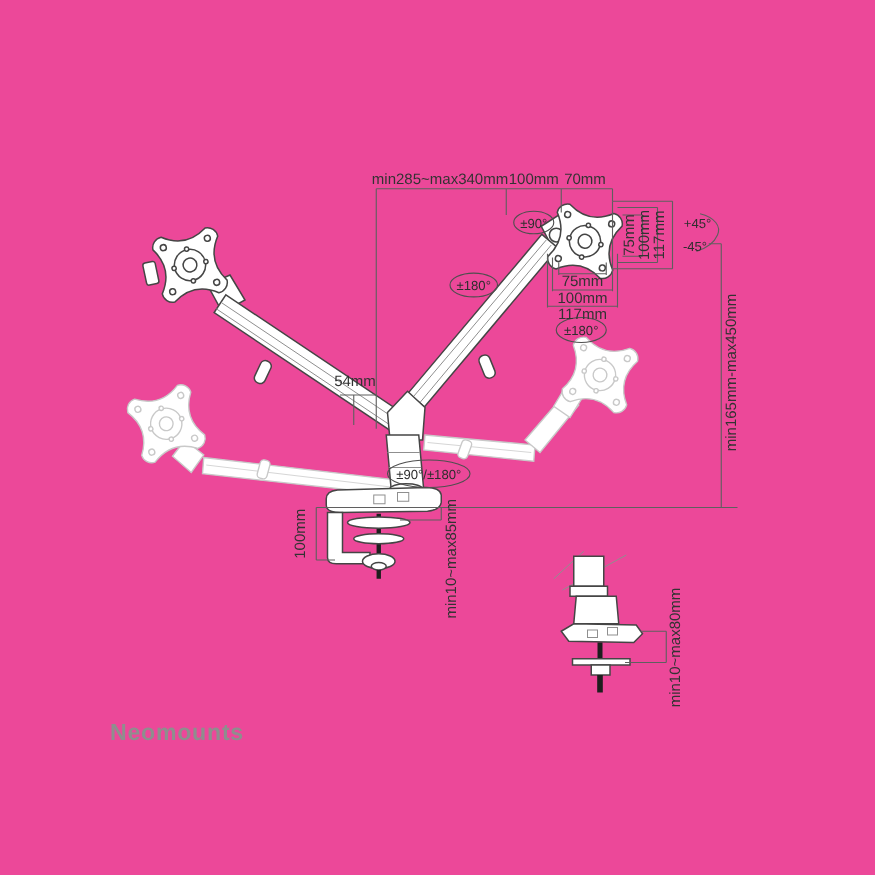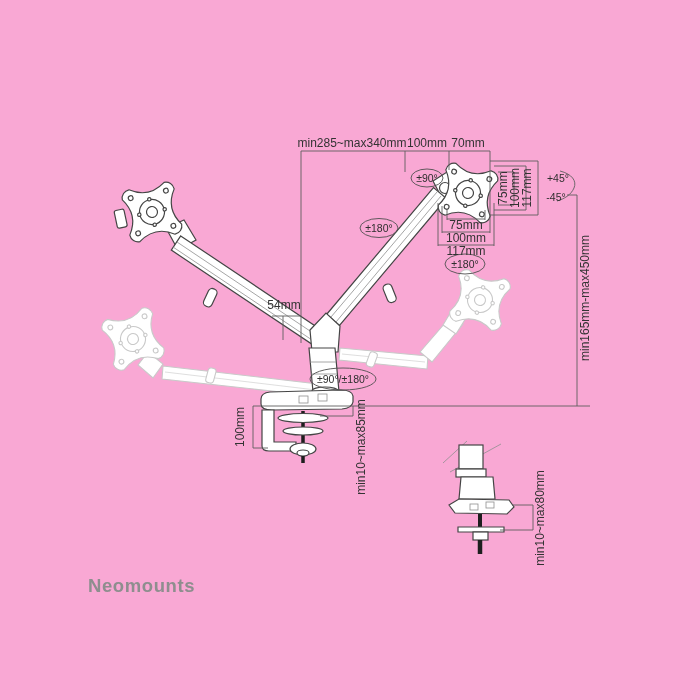--- a/index.html
+++ b/index.html
@@ -1,16 +1,16 @@
 <!DOCTYPE html>
 <html><head>
 <meta charset="utf-8">
 <style>
   html,body{margin:0;padding:0;background:#ffffff;}
-  .page{position:relative;width:700px;height:700px;background:#f9a8d4;overflow:hidden;
+  .page{position:relative;width:700px;height:700px;background:#ec4899;overflow:hidden;
         font-family:"Liberation Sans", sans-serif;}
   svg{display:block;}
   .dim-text{font-family:"Liberation Sans", sans-serif;font-size:12px;fill:#333;}
   .angle-text{font-family:"Liberation Sans", sans-serif;font-size:10.5px;fill:#2e2e2e;}
   .brand-text{font-family:"Liberation Sans", sans-serif;font-size:18.5px;letter-spacing:.6px;
               font-weight:600;fill:#8e8e8e;}
   .solid{stroke:#454545;stroke-width:1.2;fill:#ffffff;}
   .detail{stroke:#8f8f8f;stroke-width:.8;fill:none;}
   .ghost{stroke:#c9c9c9;stroke-width:1.1;fill:#ffffff;}
   .ghost-detail{stroke:#d6d6d6;stroke-width:.8;fill:none;}

